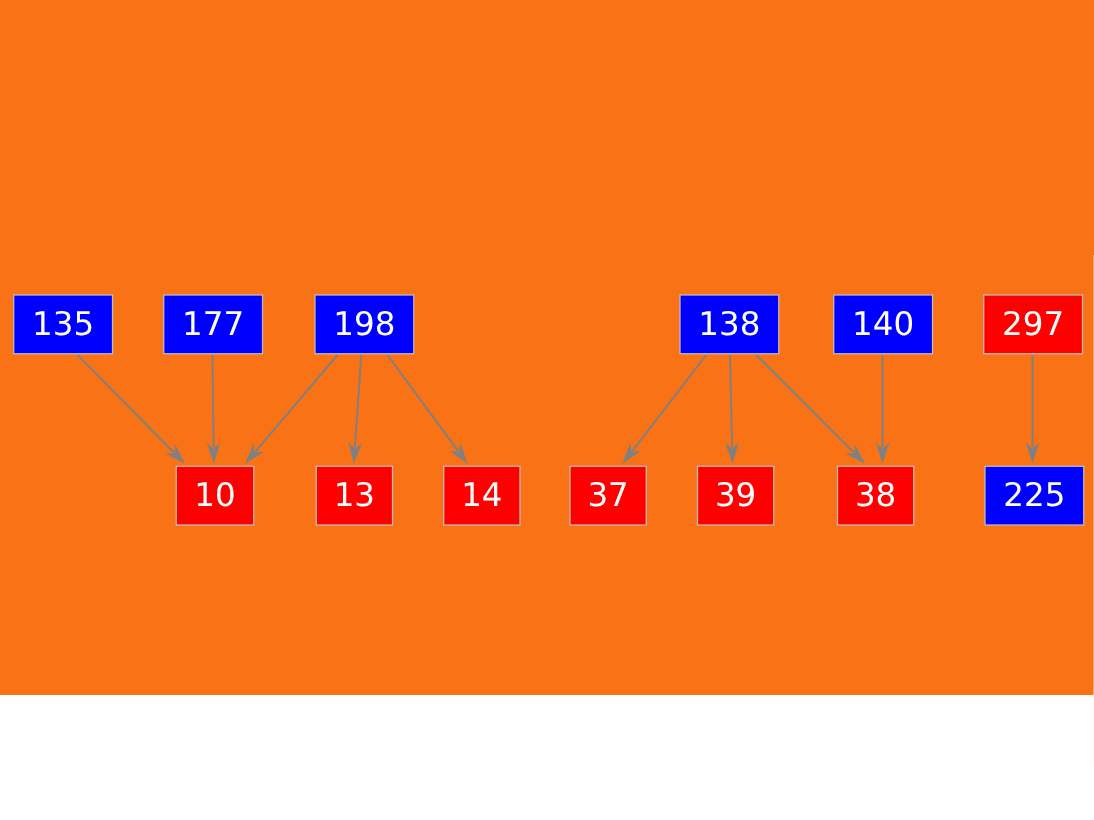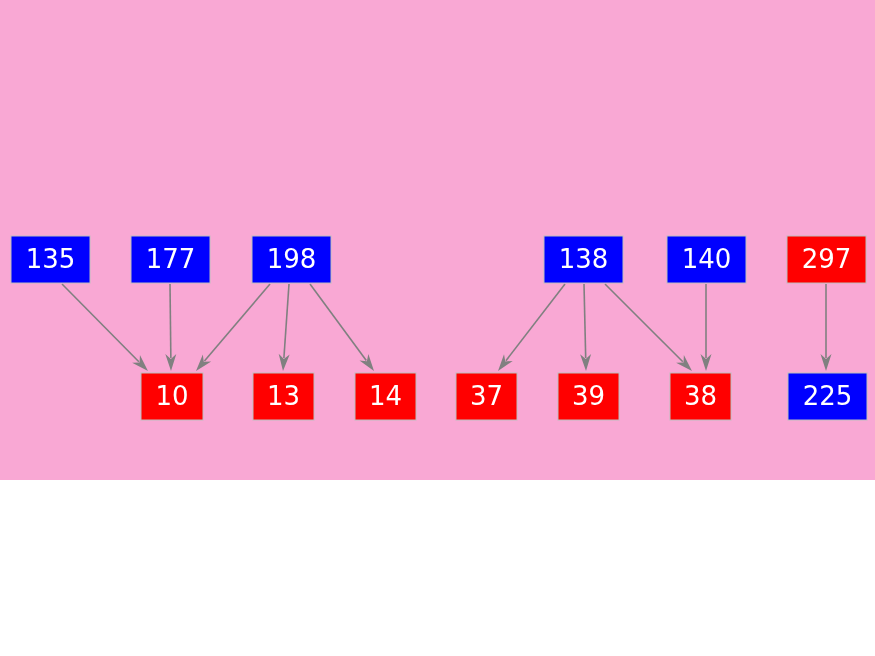--- a/index.html
+++ b/index.html
@@ -9,22 +9,22 @@
   }
   body {
     width: 875px;
     height: 656px;
     font-family: "DejaVu Sans", sans-serif;
     overflow: hidden;
   }
   #diagram-root {
     position: relative;
     width: 875px;
-    height: 480px;
-    background: #f9a8d4;
+    height: 556px;
+    background: #f97316;
   }
   svg#graph {
     display: block;
     width: 875px;
     height: 656px;
   }
   .node-rect {
     stroke: #bdbdbd;
     stroke-width: 1;
   }

